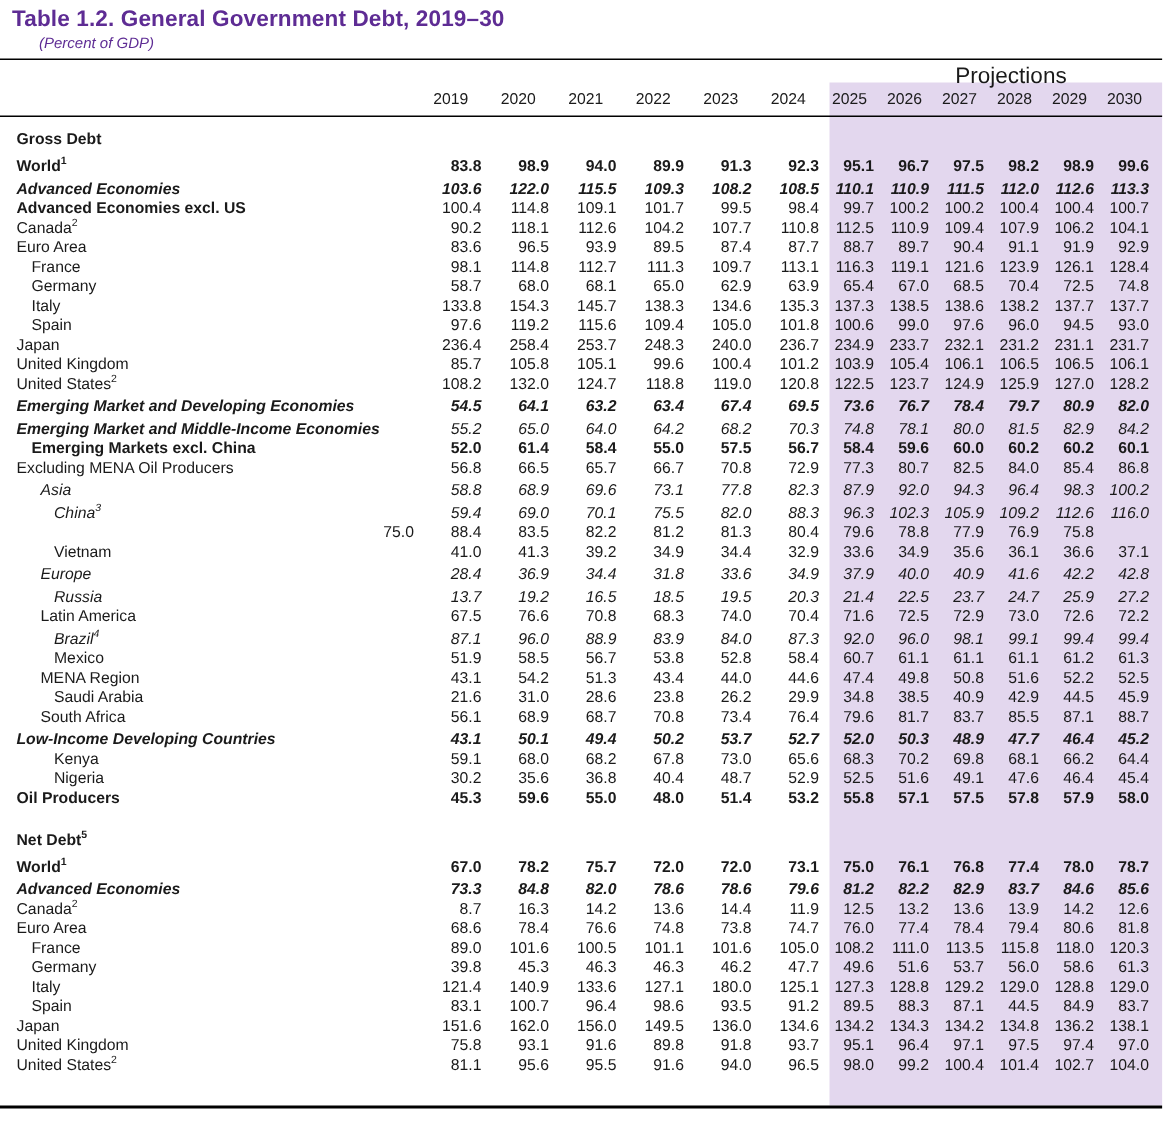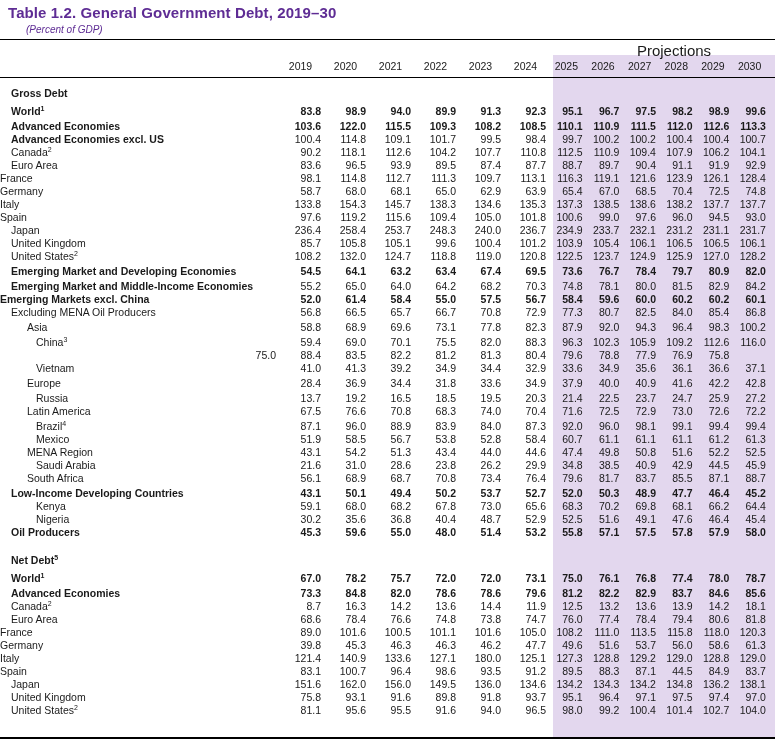--- a/index.html
+++ b/index.html
@@ -41,27 +41,27 @@
     position:absolute;left:0;top:60px;width:775px;z-index:1;
     font-size:10.5px;
   }
   .year-row .num{padding-right:4px;text-align:center;}
   .tbody{position:absolute;left:0;top:87px;width:775px;z-index:1;}
   .row{height:13px;line-height:13px;font-size:10.5px;}
   .cell{overflow:visible;white-space:nowrap;}
   .label{text-align:left;}
   .num{text-align:right;padding-right:4px;}
   .i0{padding-left:11px;}
-  .i1{}
+  .i1{padding-left:21px;}
   .i2{padding-left:27px;}
   .i3{padding-left:36px;}
   .bold .cell{font-weight:bold;}
   .labelbold .label{font-weight:bold;}
   .section .label{font-weight:bold;}
-  .g2{margin-top:2px;}
+  .g2{margin-top:2px;font-style:italic;}
   .g5{margin-top:5px;}
   .g15{margin-top:15px;}
   .sup{font-size:7px;vertical-align:super;line-height:0;}
 </style>
 </head>
 <body>
 
 <div class="page">
 
   <div class="title" style="color: rgb(94, 44, 148);">Table 1.2. General Government Debt, 2019–30</div>
@@ -613,21 +613,21 @@
         <div class="cell num">16.3</div>
         <div class="cell num">14.2</div>
         <div class="cell num">13.6</div>
         <div class="cell num">14.4</div>
         <div class="cell num">11.9</div>
         <div class="cell num">12.5</div>
         <div class="cell num">13.2</div>
         <div class="cell num">13.6</div>
         <div class="cell num">13.9</div>
         <div class="cell num">14.2</div>
-        <div class="cell num">18.1</div>
+        <div class="cell num">12.6</div>
       </div>
       <div class="row grid plain">
         <div class="cell label i0">Euro Area</div>
         <div class="cell num">68.6</div>
         <div class="cell num">78.4</div>
         <div class="cell num">76.6</div>
         <div class="cell num">74.8</div>
         <div class="cell num">73.8</div>
         <div class="cell num">74.7</div>
         <div class="cell num">76.0</div>

